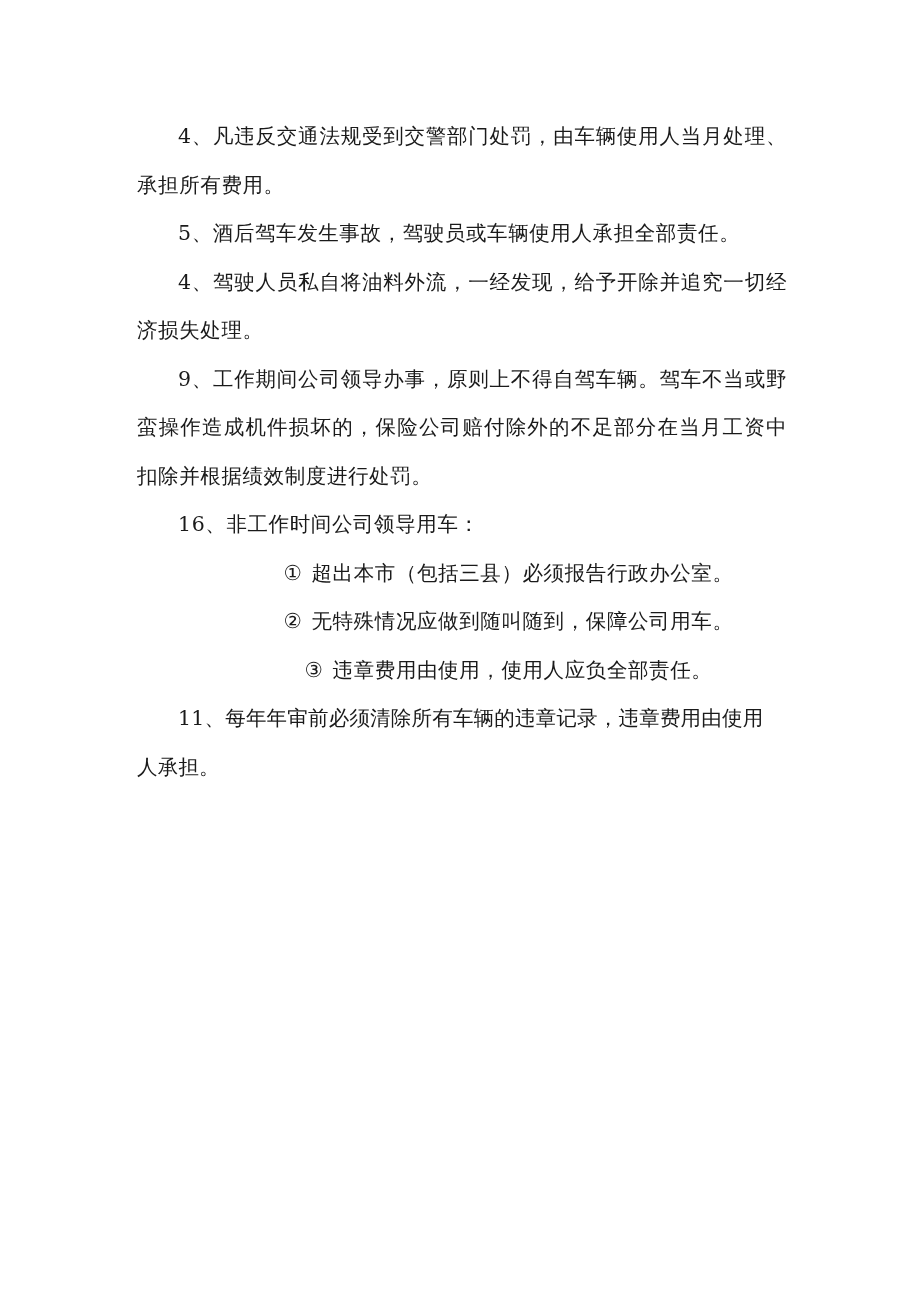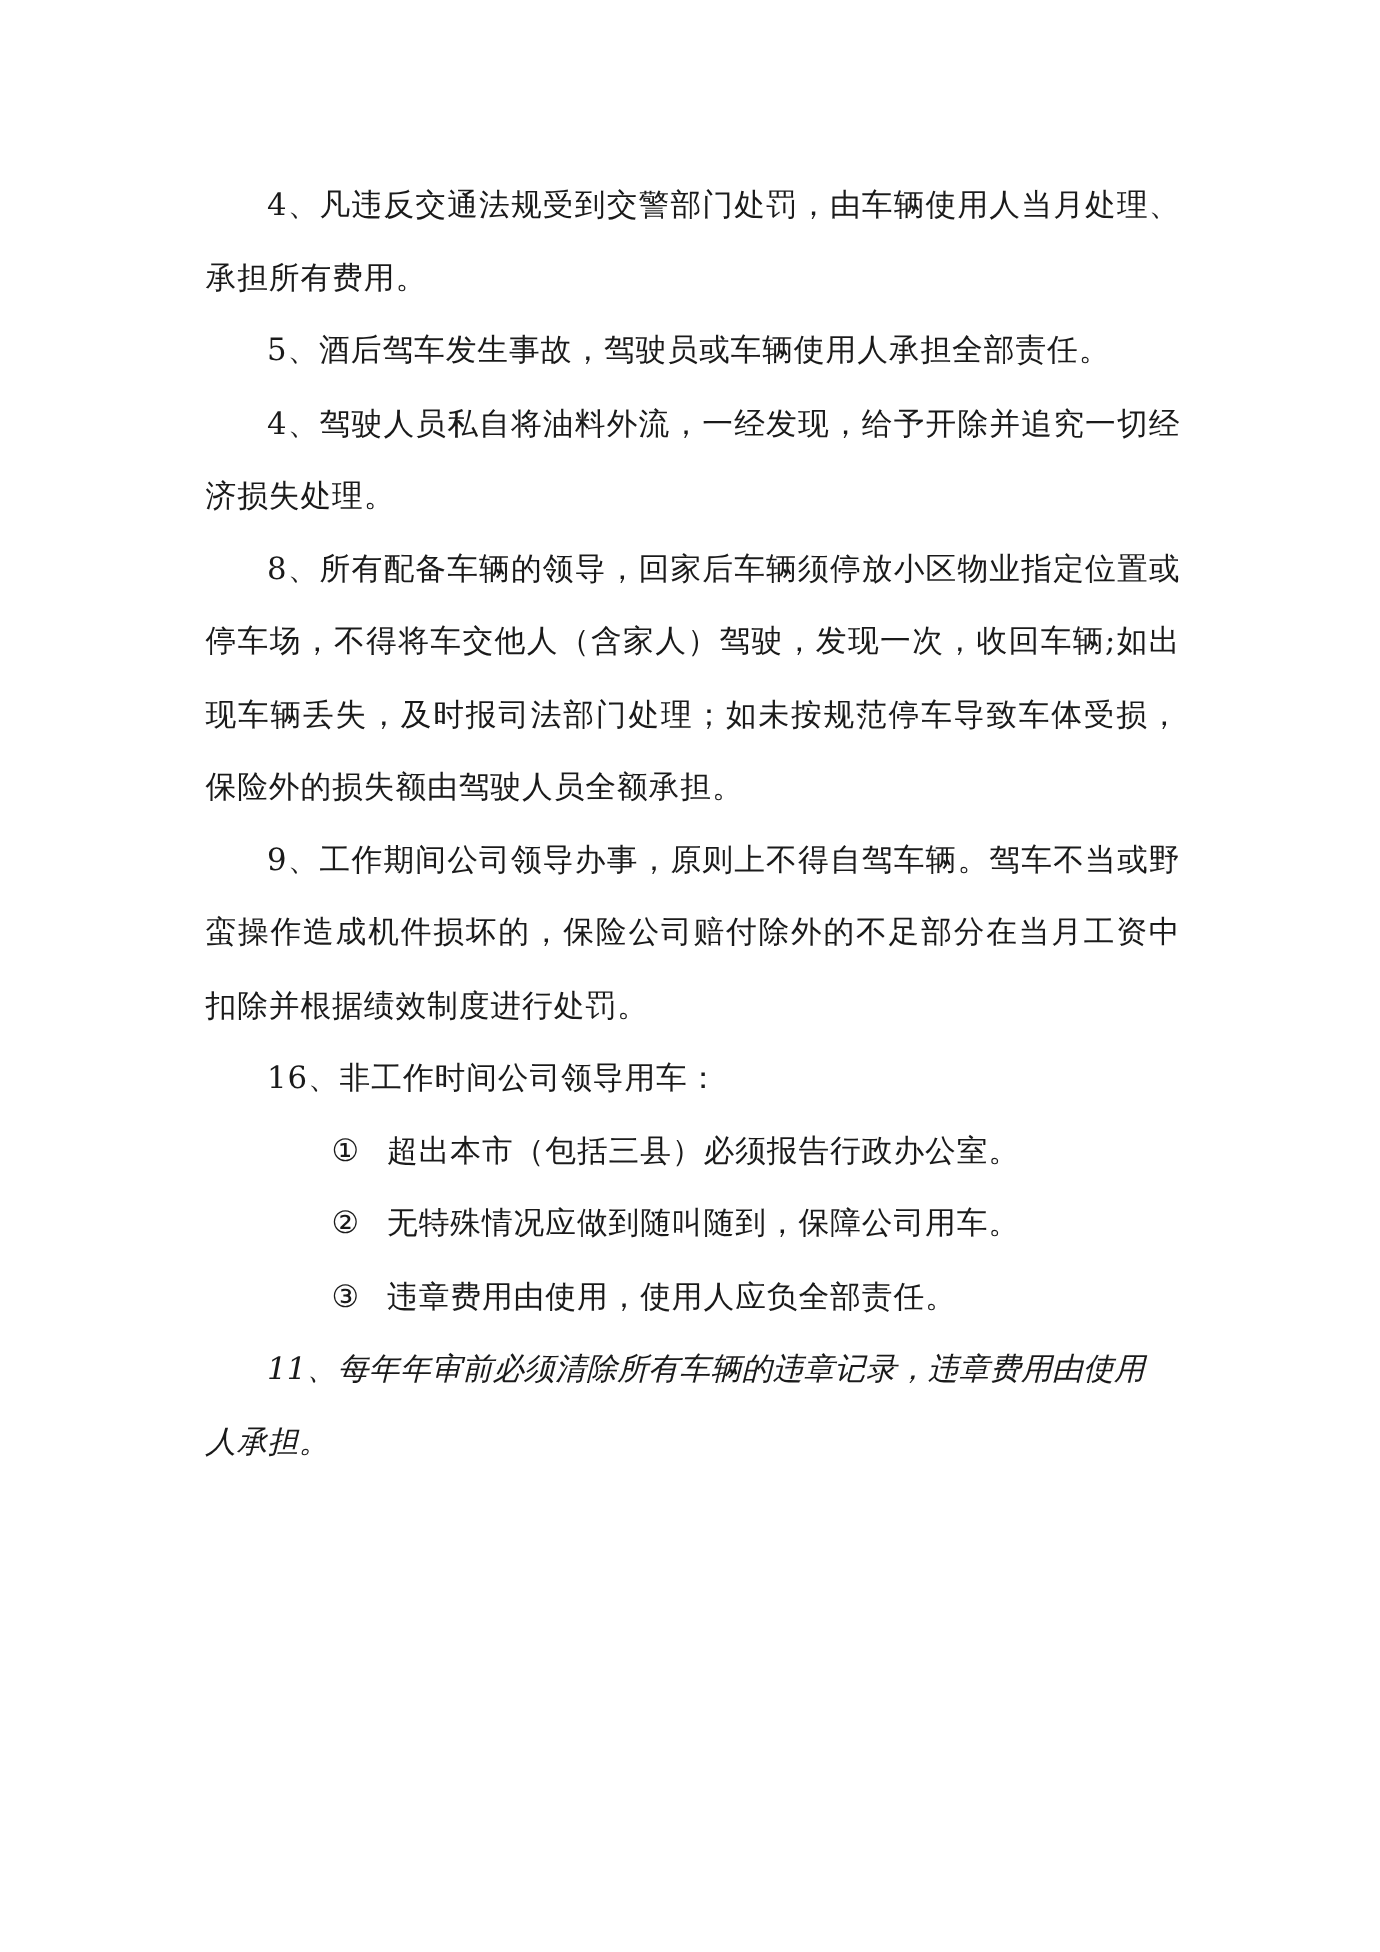--- a/index.html
+++ b/index.html
@@ -1,32 +1,31 @@
 <!DOCTYPE html>
 <html><head>
   <meta charset="utf-8">
   <style>
     html, body { margin: 0; padding: 0; background: #ffffff; }
     body { width: 920px; height: 1301px; position: relative; overflow: hidden;
       font-family: "DejaVu Serif", "Liberation Serif", serif; color: #1a1a1a; }
     .page { position: absolute; left: 137px; top: 112px; width: 650px; }
     .para { font-size: 20.5px; line-height: 48.5px; margin: 0; text-indent: 41px;
       text-align: justify; letter-spacing: 0.6px; }
-    .sub { font-size: 20.5px; line-height: 48.5px; margin: 0; padding-left: 84px; letter-spacing: 0.6px; }
+    .sub { font-size: 20.5px; line-height: 48.5px; margin: 0; padding-left: 84px; letter-spacing: 0.6px; text-align: center; }
     .sub .num { display: inline-block; width: 37px; }
-    .p11 { letter-spacing: 0.2px; font-style: italic; }
+    .p11 { letter-spacing: 0.2px; }
   </style>
 </head>
 <body>
 
 <div class="page">
   <p class="para">4、凡违反交通法规受到交警部门处罚，由车辆使用人当月处理、承担所有费用。</p>
   <p class="para">5、酒后驾车发生事故，驾驶员或车辆使用人承担全部责任。</p>
   <p class="para">4、驾驶人员私自将油料外流，一经发现，给予开除并追究一切经济损失处理。</p>
-  <p class="para">8、所有配备车辆的领导，回家后车辆须停放小区物业指定位置或停车场，不得将车交他人（含家人）驾驶，发现一次，收回车辆;如出现车辆丢失，及时报司法部门处理；如未按规范停车导致车体受损，保险外的损失额由驾驶人员全额承担。</p>
   <p class="para">9、工作期间公司领导办事，原则上不得自驾车辆。驾车不当或野蛮操作造成机件损坏的，保险公司赔付除外的不足部分在当月工资中扣除并根据绩效制度进行处罚。</p>
   <p class="para">16、非工作时间公司领导用车：</p>
 
   <div class="sub">
     <span class="num">①</span><span>超出本市（包括三县）必须报告行政办公室。</span>
   </div>
   <div class="sub">
     <span class="num">②</span><span>无特殊情况应做到随叫随到，保障公司用车。</span>
   </div>
   <div class="sub">

